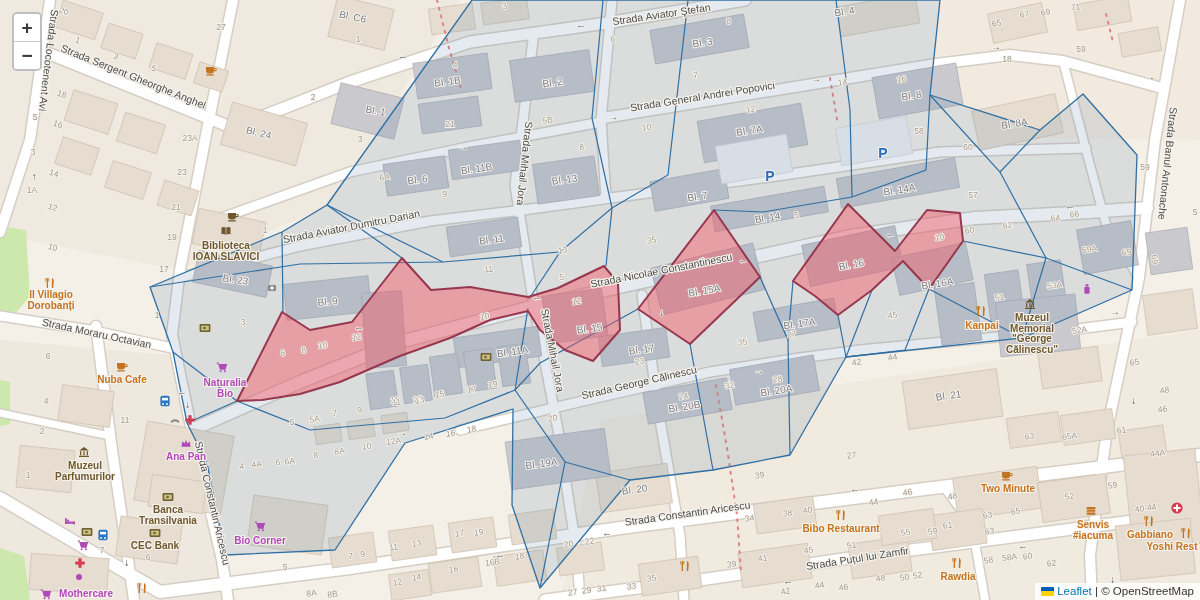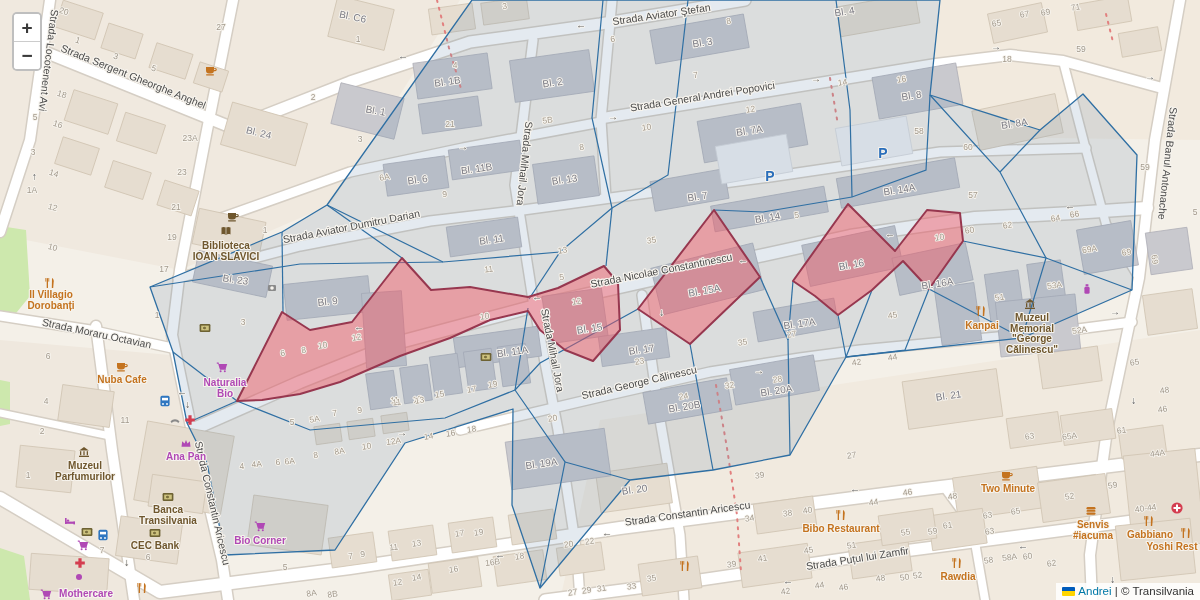--- a/index.html
+++ b/index.html
@@ -596,14 +596,14 @@
         <text class="t-parking" transform="translate(770 181)">P</text>
         <text class="t-parking" transform="translate(883 158)">P</text>
       </g>
   </svg>
 
   <div class="zoom-ctl">
     <a class="zoom-btn">+</a>
     <a class="zoom-btn">−</a>
   </div>
 
-  <div class="attrib"><span class="flag"></span><a class="lf">Andrei</a><span> | </span><span>© Transilvania</span></div>
+  <div class="attrib"><span class="flag"></span><a class="lf">Leaflet</a><span> | </span><span>© OpenStreetMap</span></div>
 </div>
 
 </body></html>

